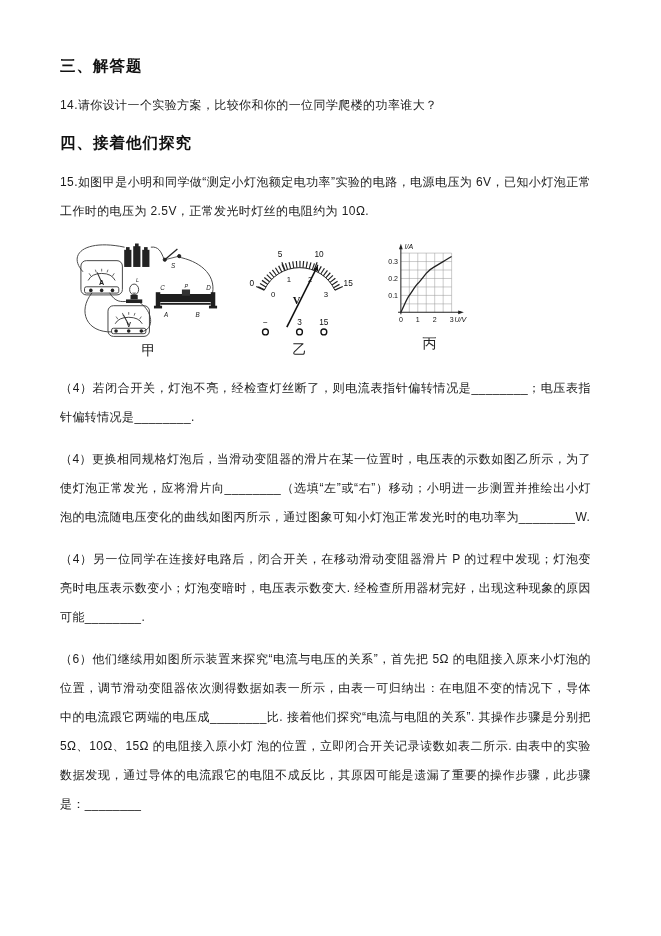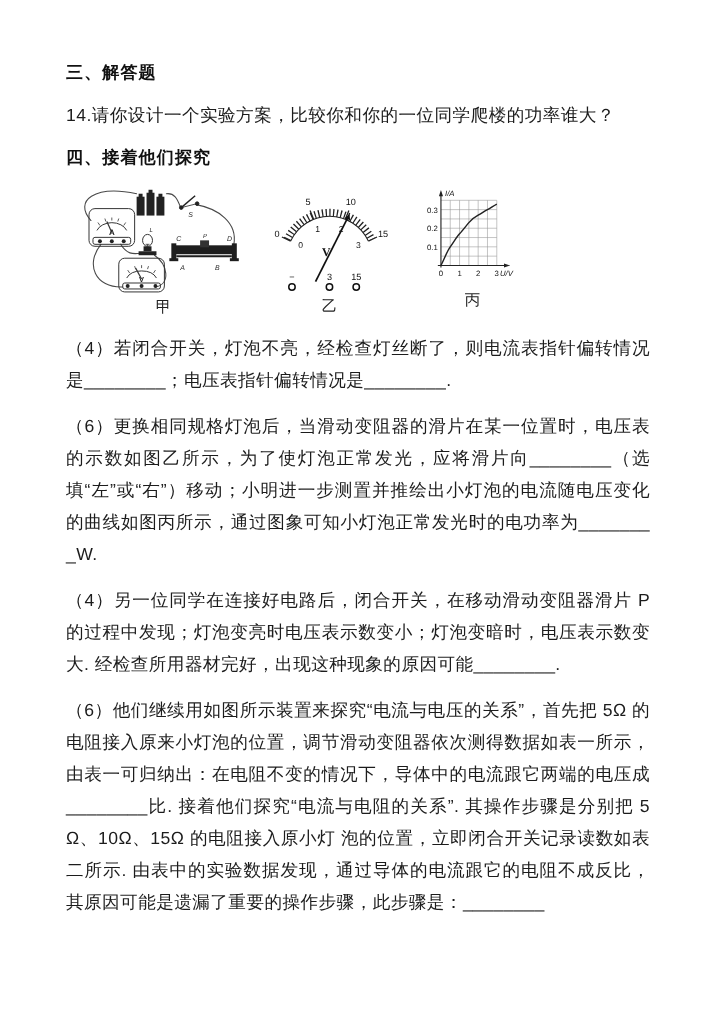--- a/index.html
+++ b/index.html
@@ -13,21 +13,21 @@
     box-sizing:border-box;
     width:661px;height:936px;
     padding:56px 70px 0 60px;
     background:#ffffff;
   }
   h2.sec{
     font-size:15.5px;font-weight:700;color:#111;
     margin:0 0 14px 0;letter-spacing:1px;
   }
   p.para{
-    font-size:16px;line-height:29px;
+    font-size:12px;line-height:29px;
     margin:0 0 13px 0;
     text-align:justify;
     letter-spacing:0.4px;
     word-break:break-all;
   }
   .fig-row{
     display:flex;align-items:flex-start;
     margin:4px 0 14px 10px;
   }
   figure{margin:0;padding:0;}
@@ -44,20 +44,21 @@
 <body>
 
 <div class="page">
 
   <h2 class="sec">三、解答题</h2>
 
   <p class="para">14.请你设计一个实验方案，比较你和你的一位同学爬楼的功率谁大？</p>
 
   <h2 class="sec">四、接着他们探究</h2>
 
+  <p class="para">15.如图甲是小明和同学做“测定小灯泡额定电功率”实验的电路，电源电压为 6V，已知小灯泡正常工作时的电压为 2.5V，正常发光时灯丝的电阻约为 10Ω.</p>
 
   <div class="fig-row">
 
     <figure class="fig-jia">
       <svg width="158" height="101" viewBox="0 0 175 112">
         <g stroke="#4a4a4a" fill="none" stroke-width="1.1" stroke-linecap="round">
           <path d="M14,36 C -4,16 18,0 60,9"></path>
           <path d="M90,9 C 98,8 101,14 104,22"></path>
           <path d="M120,20 C 142,24 162,38 158,60"></path>
           <path d="M24,60 C 8,80 18,104 46,103"></path>
@@ -202,17 +203,17 @@
           <text x="74" y="88">3</text>
         </g>
         <text x="24" y="11" font-size="7.5" font-style="italic" fill="#111">I/A</text>
         <text x="77" y="88" font-size="7.5" font-style="italic" fill="#111">U/V</text>
       </svg>
       <figcaption>丙</figcaption>
     </figure>
   </div>
 
   <p class="para">（4）若闭合开关，灯泡不亮，经检查灯丝断了，则电流表指针偏转情况是________；电压表指针偏转情况是________.</p>
-  <p class="para">（6）更换相同规格灯泡后，当滑动变阻器的滑片在某一位置时，电压表的示数如图乙所示，为了使灯泡正常发光，应将滑片向________（选填“左”或“右”）移动；小明进一步测置并推绘出小灯泡的电流随电压变化的曲线如图丙所示，通过图象可知小灯泡正常发光时的电功率为________W.</p>
+  <p class="para">（4）更换相同规格灯泡后，当滑动变阻器的滑片在某一位置时，电压表的示数如图乙所示，为了使灯泡正常发光，应将滑片向________（选填“左”或“右”）移动；小明进一步测置并推绘出小灯泡的电流随电压变化的曲线如图丙所示，通过图象可知小灯泡正常发光时的电功率为________W.</p>
   <p class="para">（4）另一位同学在连接好电路后，闭合开关，在移动滑动变阻器滑片 P 的过程中发现；灯泡变亮时电压表示数变小；灯泡变暗时，电压表示数变大. 经检查所用器材完好，出现这种现象的原因可能________.</p>
   <p class="para">（6）他们继续用如图所示装置来探究“电流与电压的关系”，首先把 5Ω 的电阻接入原来小灯泡的位置，调节滑动变阻器依次测得数据如表一所示，由表一可归纳出：在电阻不变的情况下，导体中的电流跟它两端的电压成________比. 接着他们探究“电流与电阻的关系”. 其操作步骤是分别把 5Ω、10Ω、15Ω 的电阻接入原小灯 泡的位置，立即闭合开关记录读数如表二所示. 由表中的实验数据发现，通过导体的电流跟它的电阻不成反比，其原因可能是遗漏了重要的操作步骤，此步骤是：________</p>
 
 </div>
 
 </body></html>

